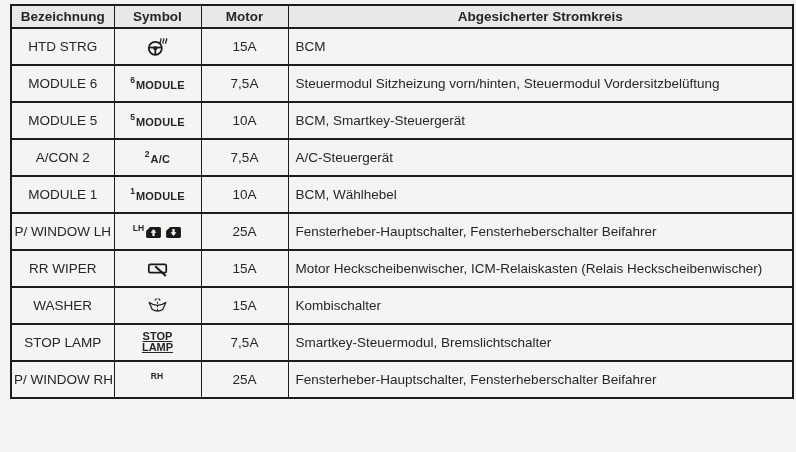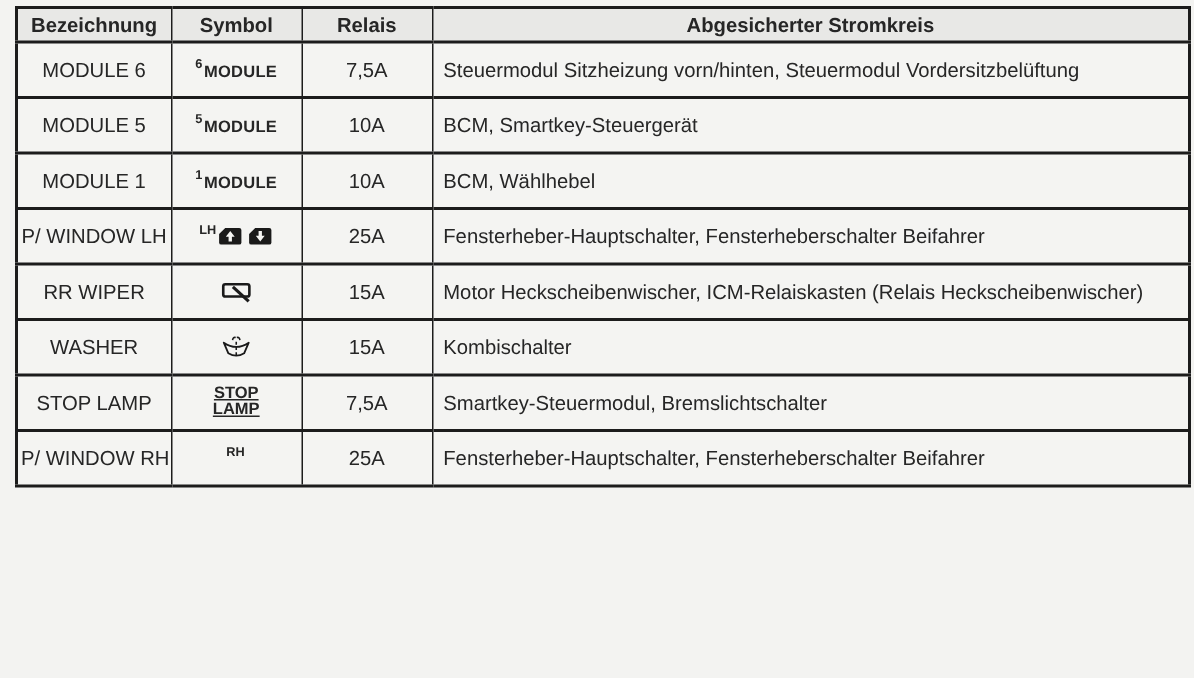--- a/index.html
+++ b/index.html
@@ -106,39 +106,67 @@
     <colgroup>
       <col style="width:103px">
       <col style="width:87px">
       <col style="width:87px">
       <col style="width:505px">
     </colgroup>
     <thead>
       <tr>
         <th>Bezeichnung</th>
         <th>Symbol</th>
-        <th>Relais</th>
+        <th>Motor</th>
         <th>Abgesicherter Stromkreis</th>
       </tr>
     </thead>
     <tbody id="fuse-rows">
         <tr>
+    <td class="c-name">HTD STRG</td>
+    <td class="c-sym"><span class="sym-wrap"><span class="icon"><svg width="21" height="20" viewBox="0 0 24 22">
+                  <g fill="none" stroke="#1a1a1a" stroke-width="2">
+                    <circle cx="9.5" cy="12.5" r="7.5"></circle>
+                    <path d="M2.2 11.6 L16.8 11.6"></path>
+                    <path d="M9.5 12.5 L9.5 19.6"></path>
+                  </g>
+                  <circle cx="9.5" cy="12.5" r="2.4" fill="#1a1a1a"></circle>
+                  <g fill="none" stroke="#1a1a1a" stroke-width="1.4">
+                    <path d="M15.5 7.2 q-1.3 -1.6 0 -3.1 q1.3 -1.5 0 -3"></path>
+                    <path d="M18.7 7.2 q-1.3 -1.6 0 -3.1 q1.3 -1.5 0 -3"></path>
+                    <path d="M21.9 7.2 q-1.3 -1.6 0 -3.1 q1.3 -1.5 0 -3"></path>
+                  </g>
+                </svg></span></span></td>
+    <td class="c-amp">15A</td>
+    <td class="c-circ">
+            <div>BCM</div>
+          </td>
+  </tr>
+        <tr>
     <td class="c-name">MODULE 6</td>
     <td class="c-sym"><span class="sym-wrap"><span class="sym-sup">6</span><span class="sym-text">MODULE</span></span></td>
     <td class="c-amp">7,5A</td>
     <td class="c-circ">
             <div>Steuermodul Sitzheizung vorn/hinten, Steuermodul Vordersitzbelüftung</div>
           </td>
   </tr>
         <tr>
     <td class="c-name">MODULE 5</td>
     <td class="c-sym"><span class="sym-wrap"><span class="sym-sup">5</span><span class="sym-text">MODULE</span></span></td>
     <td class="c-amp">10A</td>
     <td class="c-circ">
             <div>BCM, Smartkey-Steuergerät</div>
+          </td>
+  </tr>
+        <tr>
+    <td class="c-name">A/CON 2</td>
+    <td class="c-sym"><span class="sym-wrap"><span class="sym-sup">2</span><span class="sym-text">A/C</span></span></td>
+    <td class="c-amp">7,5A</td>
+    <td class="c-circ">
+            <div>A/C-Steuergerät</div>
           </td>
   </tr>
         <tr>
     <td class="c-name">MODULE 1</td>
     <td class="c-sym"><span class="sym-wrap"><span class="sym-sup">1</span><span class="sym-text">MODULE</span></span></td>
     <td class="c-amp">10A</td>
     <td class="c-circ">
             <div>BCM, Wählhebel</div>
           </td>
   </tr>

